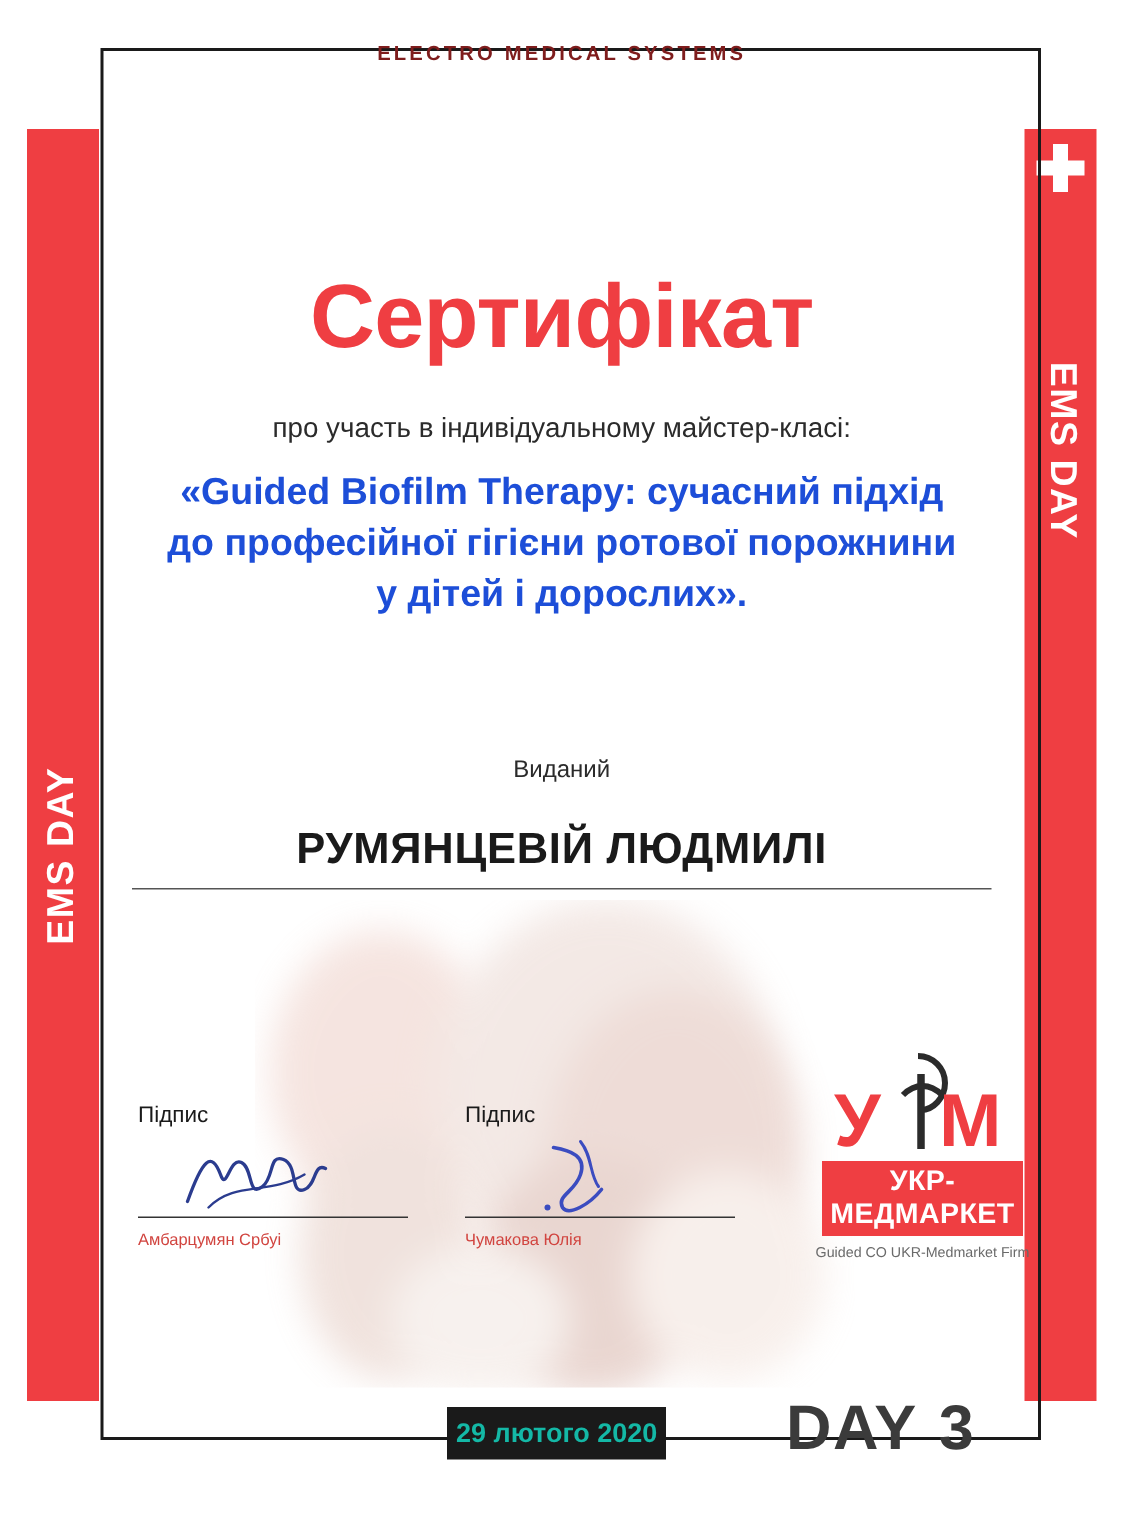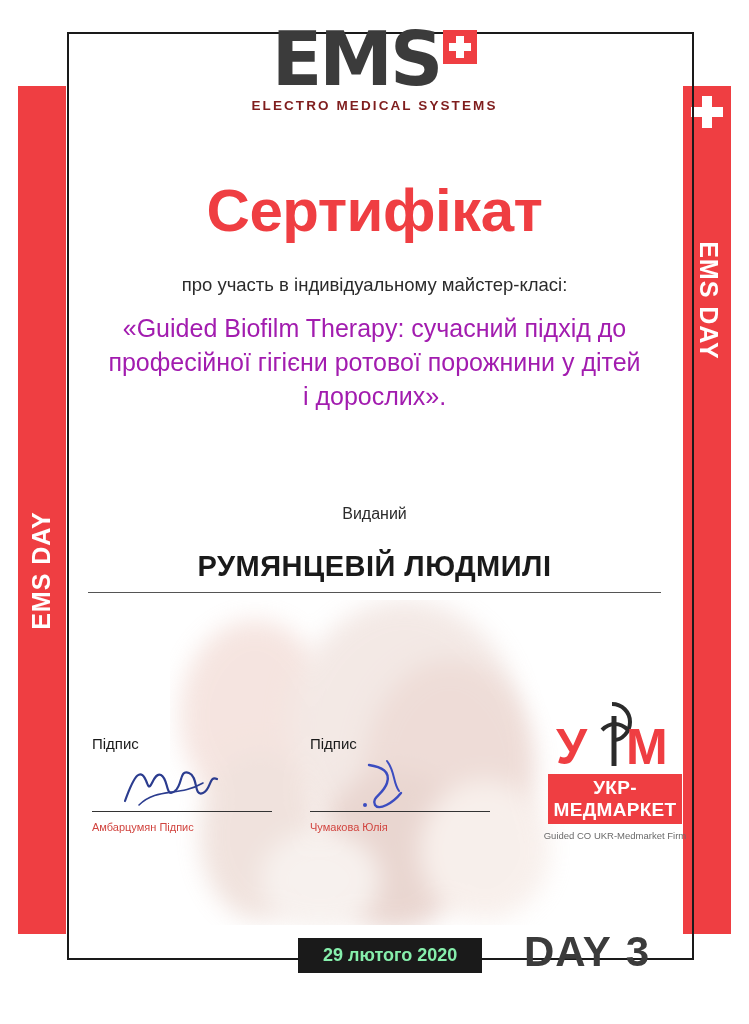--- a/index.html
+++ b/index.html
@@ -158,23 +158,23 @@
     top: 274px;
     text-align: center;
     color: #2b2b2b;
     font-size: 18.5px;
   }
   .course-title {
     position: absolute;
     left: 108px; right: 108px;
     top: 312px;
     text-align: center;
-    color: #a21caf;
+    color: #1d4ed8;
     font-size: 25px;
-    font-weight: normal;
+    font-weight: bold;
     line-height: 1.35;
   }
 
   
   .issued-label {
     position: absolute;
     left: 0; right: 0;
     top: 505px;
     text-align: center;
     color: #2b2b2b;
@@ -287,24 +287,24 @@
     color: #6a6a6a;
     line-height: 1.3;
   }
 
   
   .date-badge {
     position: absolute;
     left: 298px;
     top: 938px;
     background: #1a1a1a;
-    color: #86efac;
+    color: #14b8a6;
     font-size: 18px;
     font-weight: bold;
-    padding: 7px 25px;
+    padding: 7px 6px;
     white-space: nowrap;
   }
   .day-label {
     position: absolute;
     left: 524px;
     top: 928px;
     font-size: 42px;
     font-weight: bold;
     color: #3b3b3b;
     letter-spacing: 1px;
@@ -324,23 +324,20 @@
   </div>
 
   <div class="red-bar-right">
     <div class="vertical-text vtext-right">EMS DAY</div>
   </div>
   <div class="cross"></div>
 
   <div class="frame"></div>
 
   <div class="logo-block">
-    <div class="logo-ems">
-      <span>EMS</span><span class="sq"></span>
-    </div>
     <div class="logo-sub">ELECTRO MEDICAL SYSTEMS</div>
   </div>
 
   <div class="title">Сертифікат</div>
   <div class="subtitle">про участь в індивідуальному майстер-класі:</div>
   <div class="course-title">«Guided Biofilm Therapy: сучасний підхід до професійної гігієни ротової порожнини у дітей і дорослих».</div>
 
   <div class="issued-label">Виданий</div>
   <div class="recipient">РУМЯНЦЕВІЙ ЛЮДМИЛІ</div>
   <div class="recipient-rule"></div>
@@ -355,21 +352,21 @@
     <div class="blob b7"></div>
   </div>
 
   <div class="sig sig-1">
     <div class="sig-label">Підпис</div>
     <svg class="sig-ink" viewBox="0 0 140 60">
       <path d="M8,48 C18,20 24,14 30,30 C34,42 36,18 44,22 C52,26 48,46 58,38 C66,32 62,16 72,20 C82,24 76,44 86,40 C94,37 92,22 100,26" fill="none" stroke="#2b3c8f" stroke-width="2.2" stroke-linecap="round"></path>
       <path d="M22,52 C40,34 62,44 86,30" fill="none" stroke="#2b3c8f" stroke-width="1.6" stroke-linecap="round"></path>
     </svg>
     <div class="sig-line"></div>
-    <div class="sig-name">Амбарцумян Підпис</div>
+    <div class="sig-name">Амбарцумян Србуі</div>
   </div>
 
   <div class="sig sig-2">
     <div class="sig-label">Підпис</div>
     <svg class="sig-ink" viewBox="0 0 140 60">
       <path d="M34,12 C46,14 56,18 52,30 C48,42 36,44 40,52 C44,58 58,50 66,40" fill="none" stroke="#3b4cc0" stroke-width="2.4" stroke-linecap="round"></path>
       <path d="M52,8 C60,18 58,30 64,38" fill="none" stroke="#3b4cc0" stroke-width="2" stroke-linecap="round"></path>
       <circle cx="30" cy="52" r="2" fill="#3b4cc0"></circle>
     </svg>
     <div class="sig-line"></div>

